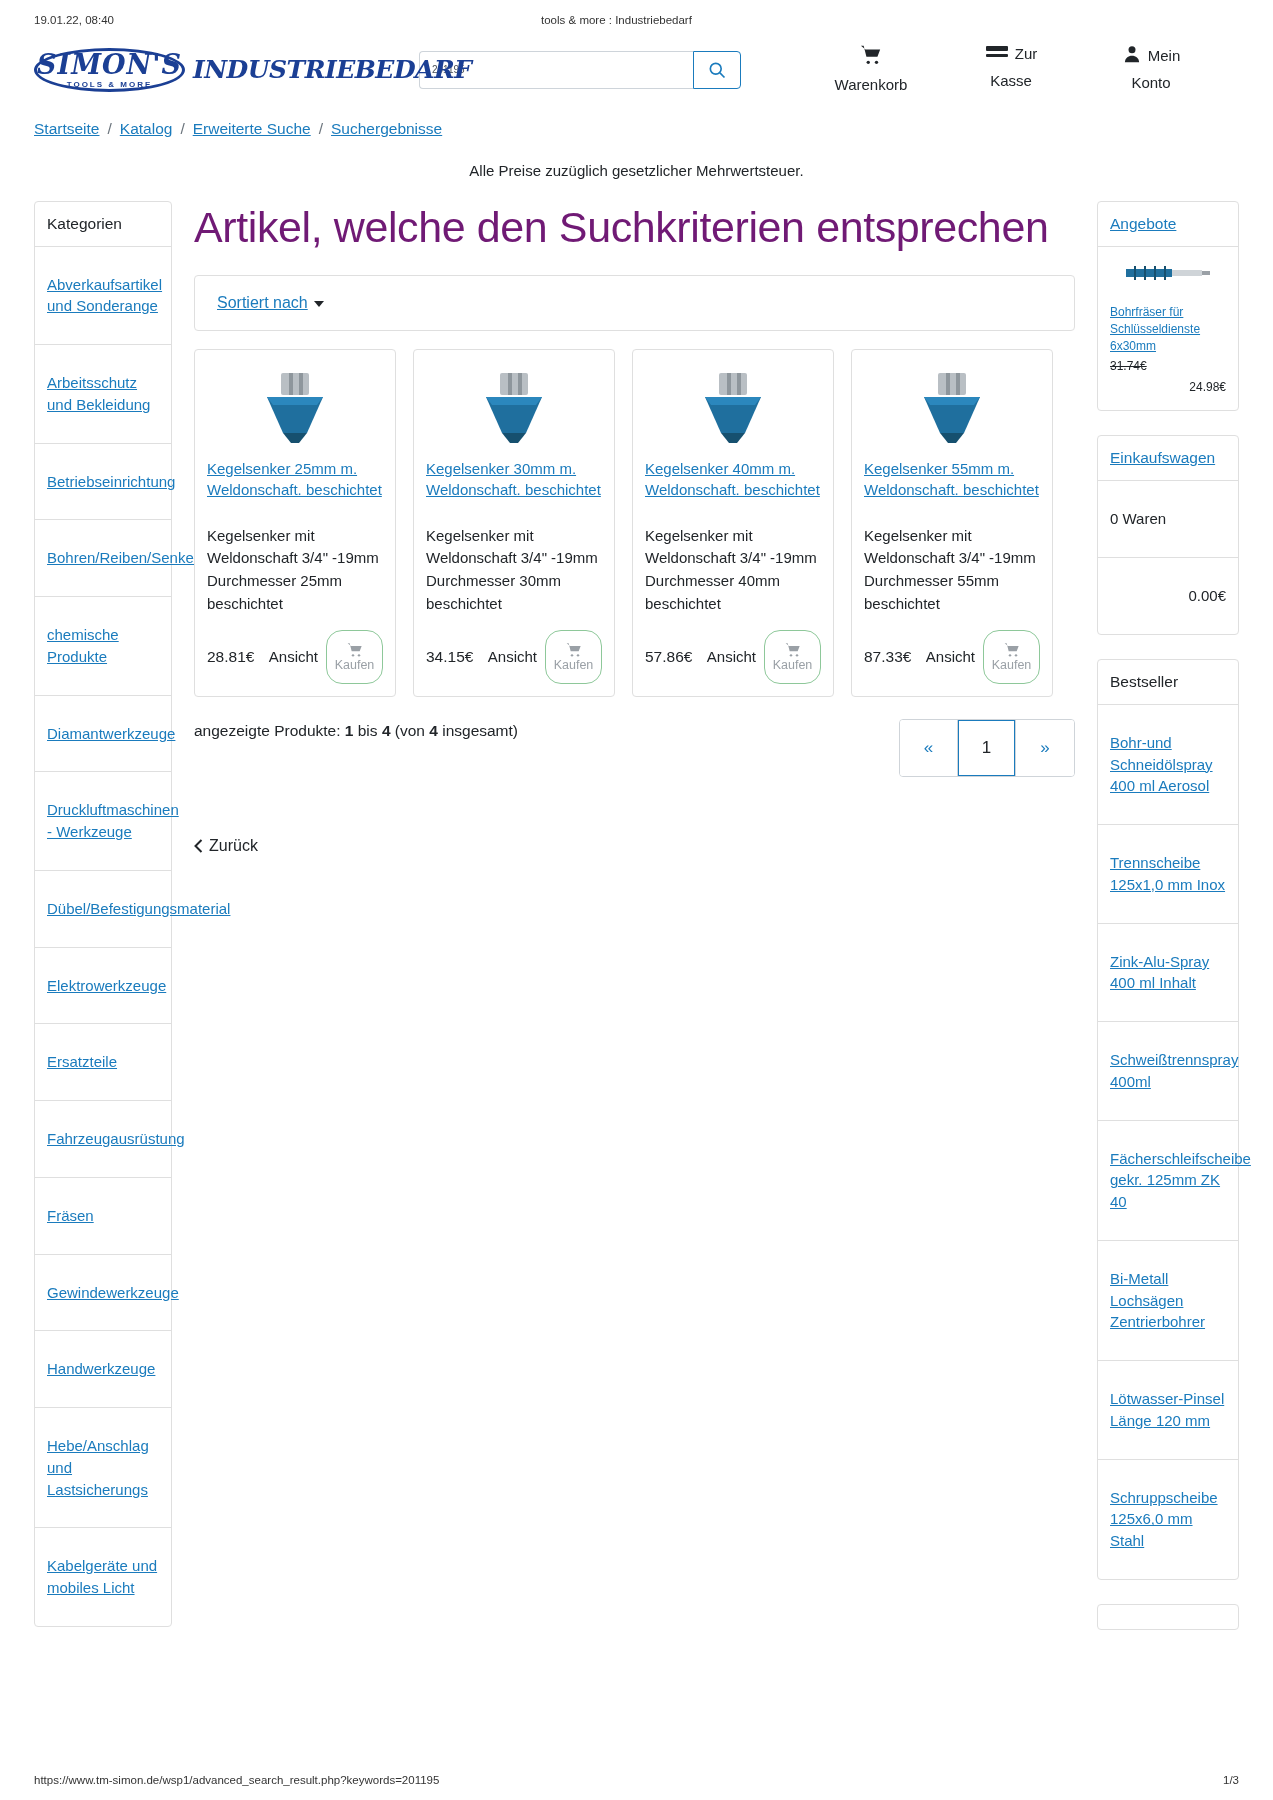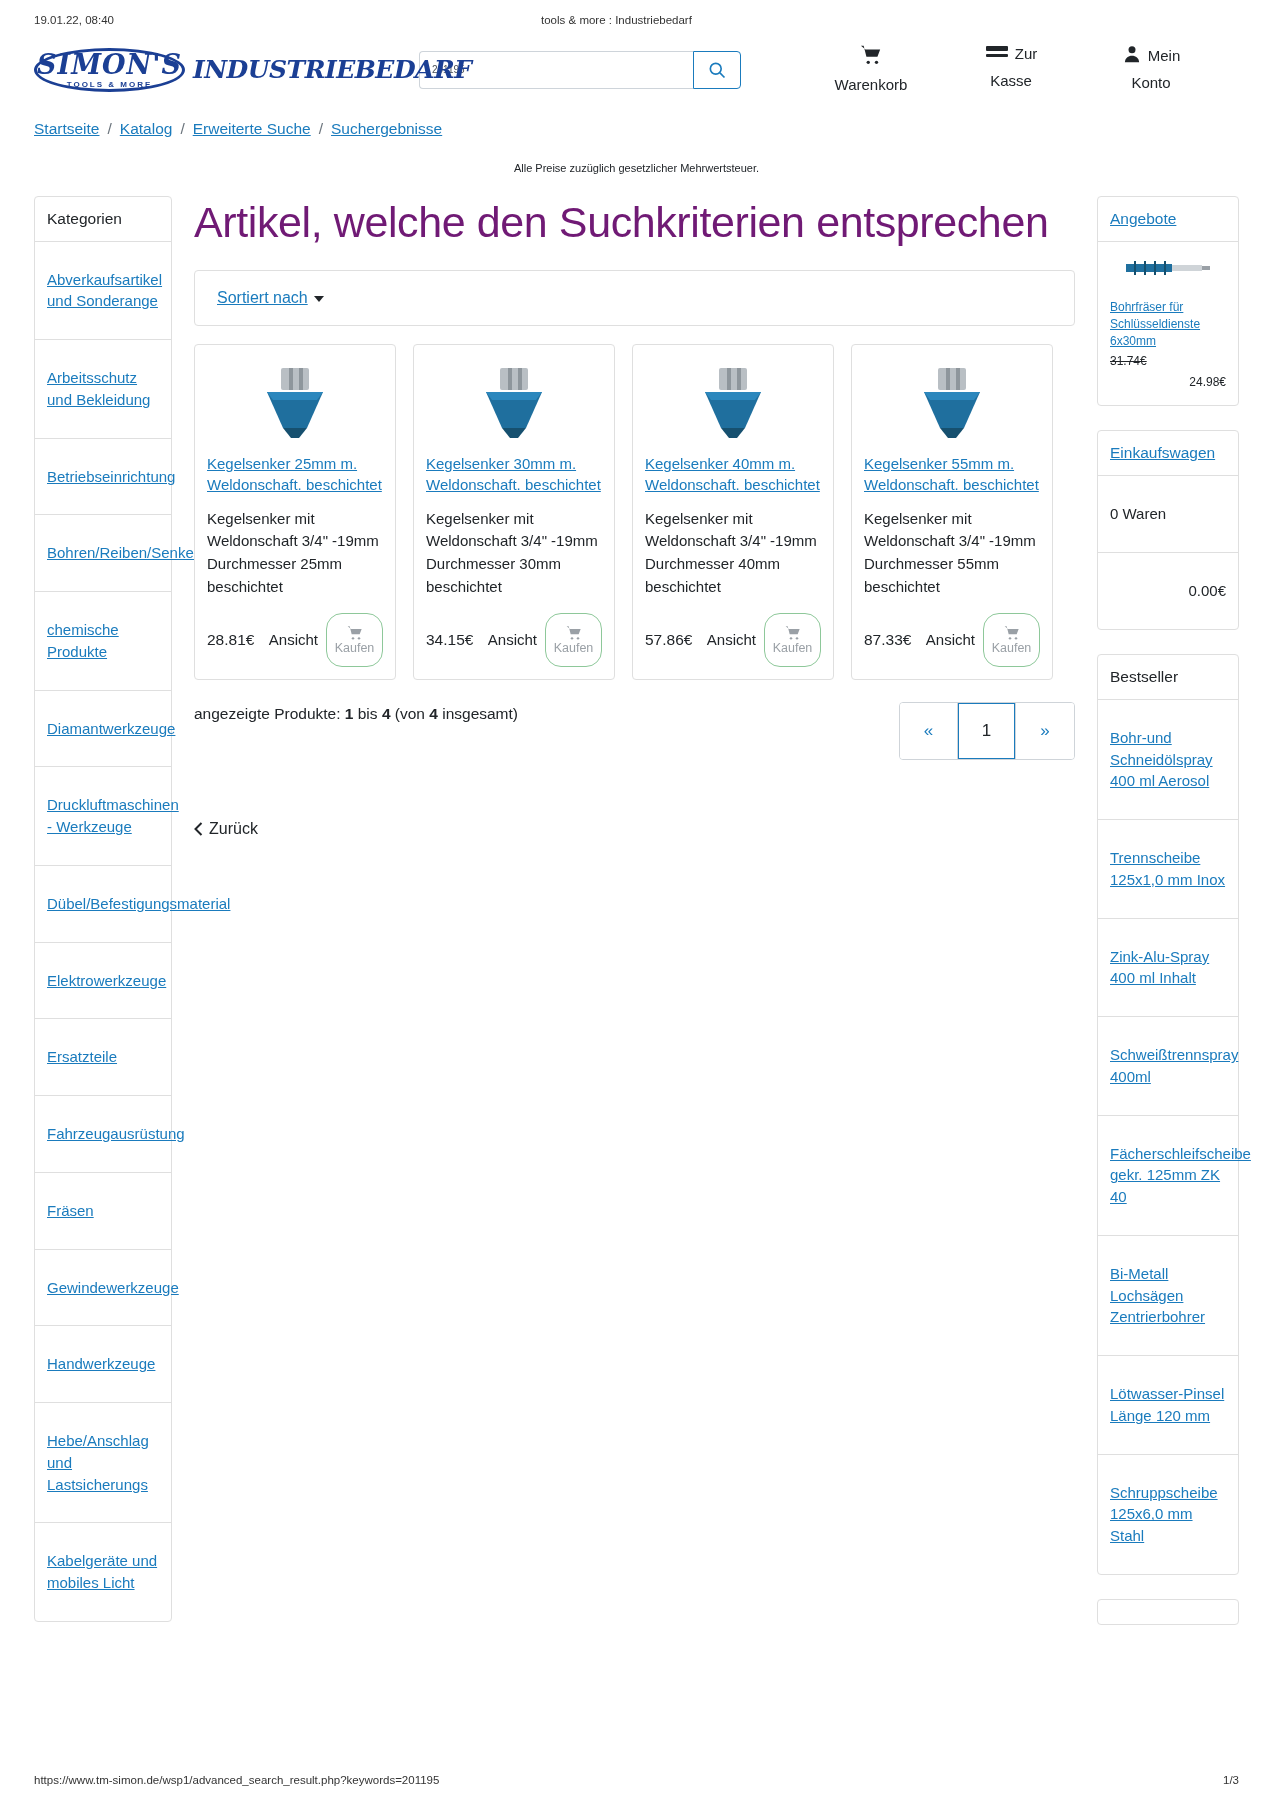--- a/index.html
+++ b/index.html
@@ -88,21 +88,21 @@
   .top-action .ta-icon { display:block; margin-bottom:4px; }
   .top-action .ta-inline { display:inline; }
 
   
   .breadcrumb {
     display:flex; gap:8px; align-items:center;
     padding:14px 0 10px 0; font-size:15.5px;
   }
   .breadcrumb .sep { color:#6c757d; }
 
-  .tax-note { text-align:center; font-size:11px; padding:14px 0 22px 0; }
+  .tax-note { text-align:center; font-size:15px; padding:14px 0 22px 0; }
 
   
   .cols { display:flex; gap:22px; align-items:flex-start; }
   .col-left { width:138px; flex:none; }
   .col-main { flex:1; }
   .col-right { width:142px; flex:none; }
 
   .panel { border:1px solid #dfdfdf; border-radius:4px; background:#fff; }
   .panel + .panel { margin-top:24px; }
   .panel-head {
@@ -136,21 +136,21 @@
   }
 
   
   .grid { display:flex; flex-wrap:wrap; gap:17px; }
   .card {
     width:202px; border:1px solid #dfdfdf; border-radius:4px;
     background:#fff; padding:14px 12px 0 12px;
     display:flex; flex-direction:column;
   }
   .card-img { height:88px; display:flex; align-items:center; justify-content:center; }
-  .card-title { margin:6px 0 12px 0; font-size:15px; line-height:1.42; }
+  .card-title { margin:6px 0 24px 0; font-size:15px; line-height:1.42; }
   .card-desc { font-size:15px; line-height:1.52; color:#212529; margin-bottom:14px; }
   .card-foot {
     display:flex; align-items:center; gap:8px;
     border-top:0; padding:0 0 12px 0; margin-top:auto;
   }
   .price { font-size:15.5px; }
   .ansicht { font-size:15px; color:#212529; margin-left:auto; }
   .buybtn {
     width:57px; height:54px; border:1px solid #8ec89a; border-radius:16px;
     display:flex; flex-direction:column; align-items:center; justify-content:center;

